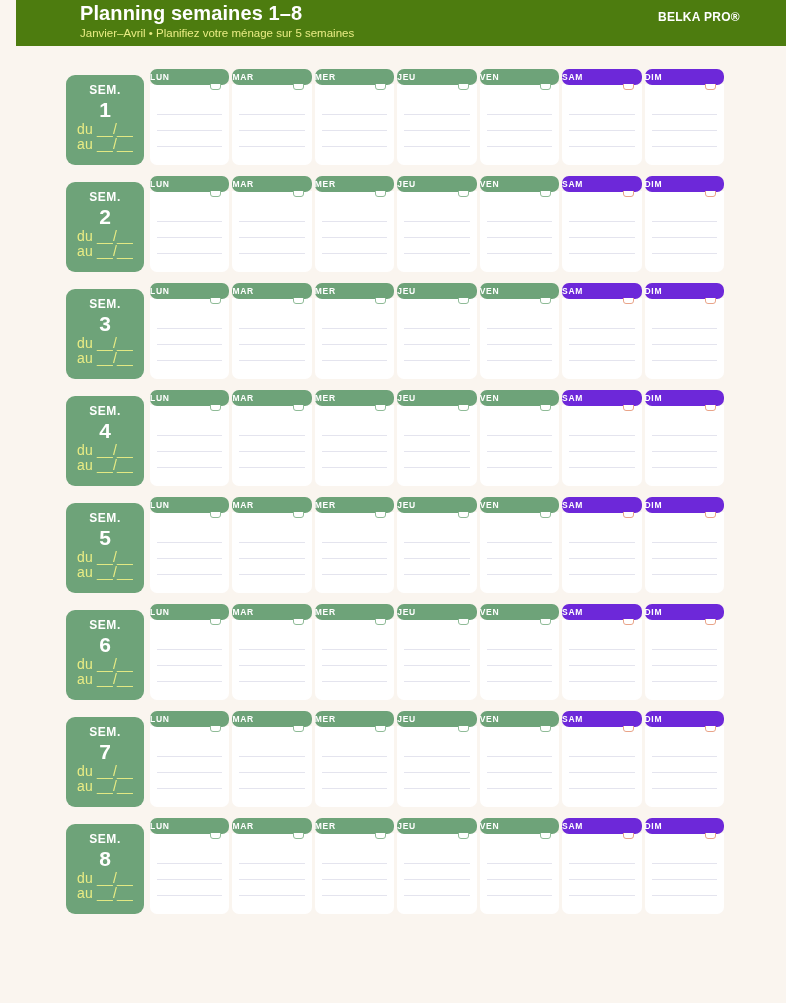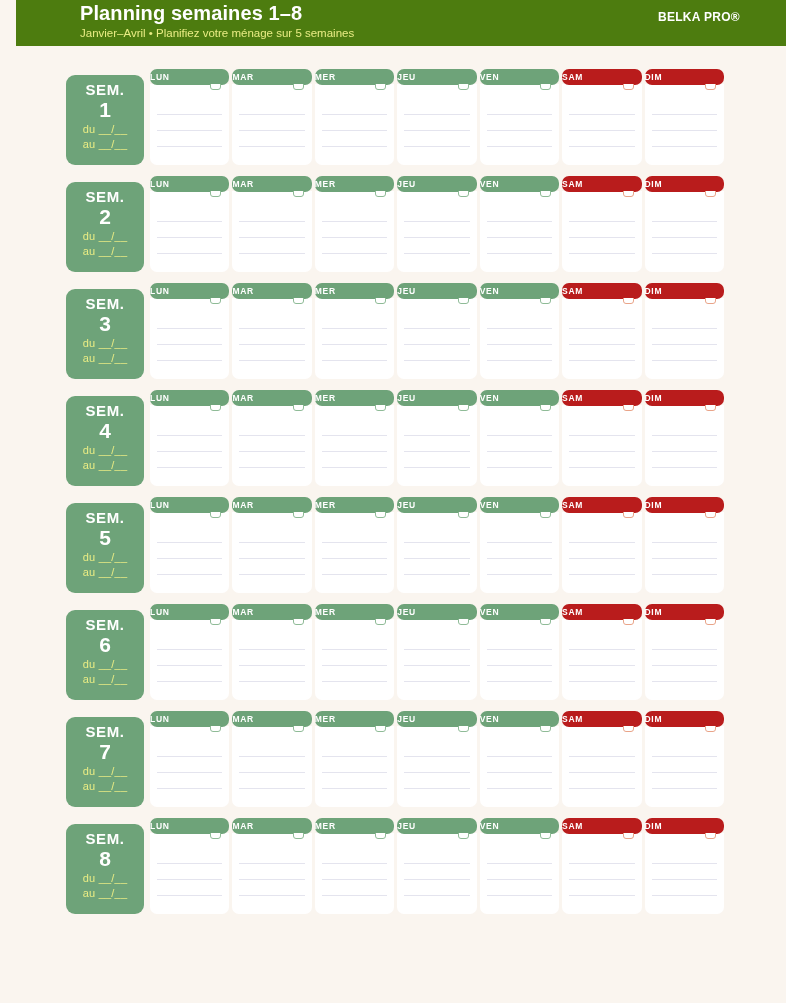--- a/index.html
+++ b/index.html
@@ -75,35 +75,35 @@
     width: 78px;
     height: 90px;
     background: #6ea379;
     border-radius: 9px;
     box-sizing: border-box;
     text-align: center;
     padding-top: 9px;
     z-index: 3;
   }
   .week-badge-label {
-    font-size: 15px;
+    font-size: 12px;
     font-weight: bold;
     color: #ffffff;
     letter-spacing: 0.6px;
     line-height: 12px;
   }
   .week-badge-num {
     font-size: 21px;
     font-weight: bold;
     color: #ffffff;
     line-height: 25px;
     margin-top: 1px;
   }
   .week-badge-date {
-    font-size: 11px;
+    font-size: 14px;
     color: #e9ec84;
     line-height: 15px;
     letter-spacing: 0.2px;
   }
 
   
   .days {
     position: absolute;
     left: 150px;
     top: 0;
@@ -124,21 +124,21 @@
     background: #6ea379;
     color: #ffffff;
     font-size: 8.5px;
     font-weight: bold;
     letter-spacing: 0.7px;
     text-align: left;
     line-height: 16px;
     z-index: 2;
   }
   .day-col.weekend .day-head {
-    background: #b91c1c;
+    background: #6d28d9;
   }
   .day-body {
     position: relative;
     margin-top: -1px;
     height: 81px;
     background: #ffffff;
     border-radius: 0 0 7px 7px;
     box-sizing: border-box;
     padding: 15px 7px 0 7px;
     overflow: hidden;

